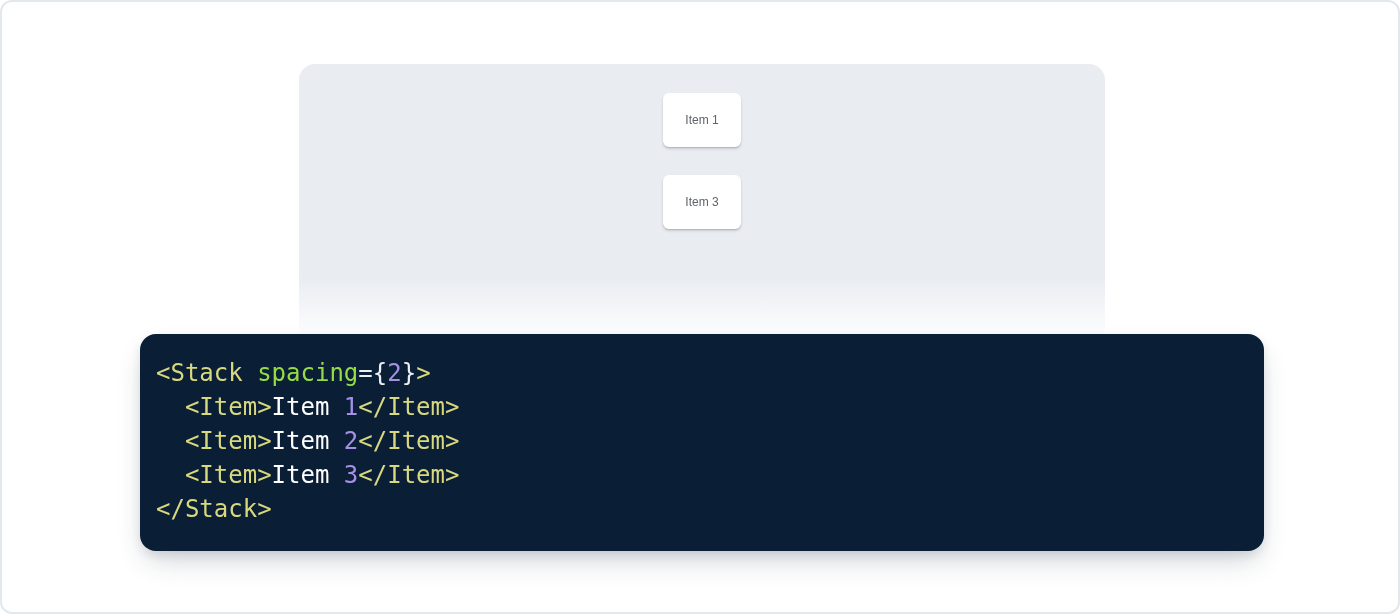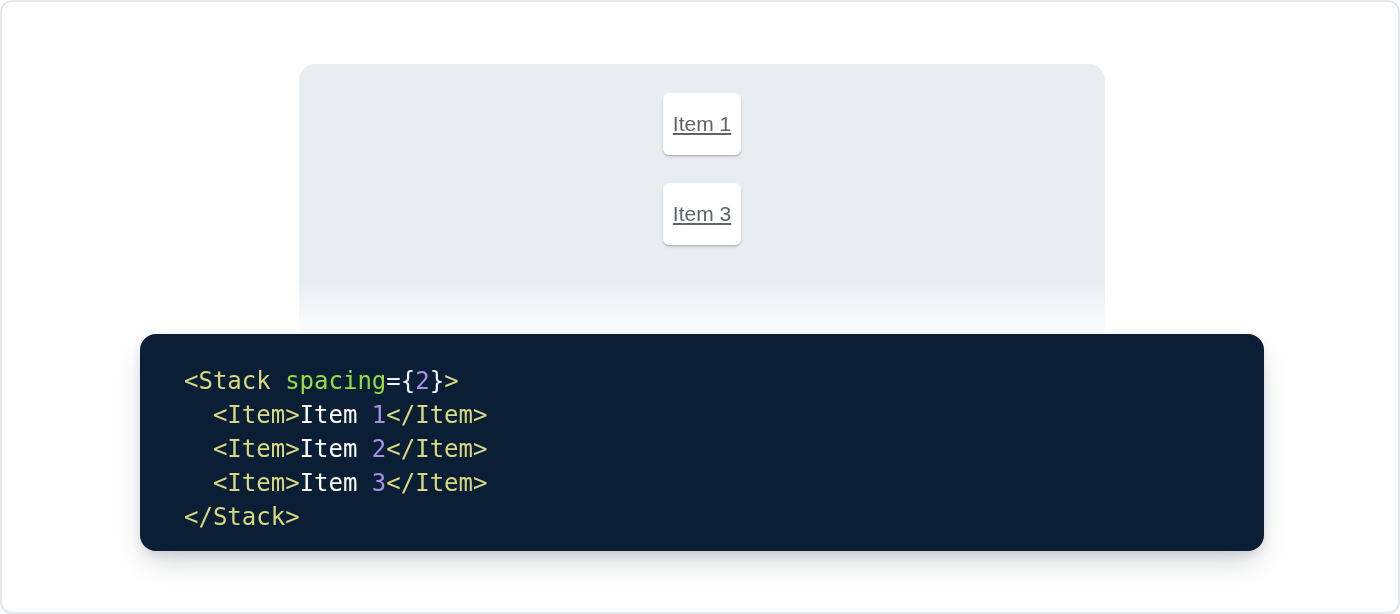--- a/index.html
+++ b/index.html
@@ -31,45 +31,44 @@
       var(--panel-bg, #e9edf2) 0%,
       var(--panel-bg, #e9edf2) 77%,
       rgba(233, 237, 242, 0) 100%);
     display: flex;
     flex-direction: column;
     align-items: center;
     padding-top: 29px;
   }
   .item-card {
     width: 78px;
-    height: 62px;
+    height: 54px;
     background: #ffffff;
     border-radius: 6px;
     box-shadow: 0 1px 1px rgba(0,0,0,0.12), 0 2px 3px rgba(0,0,0,0.14);
     display: flex;
     align-items: center;
     justify-content: center;
-    font-size: 21px;
+    font-size: 12px;
     color: var(--card-text, #5e646b);
     margin-bottom: 28px;
-    text-decoration: underline;
   }
   .code-block {
     position: absolute;
     left: 138px;
     top: 332px;
     width: 1124px;
     height: 217px;
     border-radius: 16px;
     background: var(--code-bg, #0a1e36);
     box-shadow: 0 14px 28px -6px rgba(30,45,70,0.22), 0 4px 10px rgba(30,45,70,0.10);
   }
   .code-block pre {
-    margin: 8px;
-    padding: 22px 36px;
+    margin: 0;
+    padding: 22px 16px;
     font-family: "DejaVu Sans Mono", monospace;
     font-size: 24px;
     line-height: 34px;
     white-space: pre;
     color: var(--tok-plain, #ffffff);
   }
   .tok-tag   { color: var(--tok-tag,   #d8d87e); }
   .tok-attr  { color: var(--tok-attr,  #95dc45); }
   .tok-num   { color: var(--tok-num,   #a78fe6); }
   .tok-punct { color: var(--tok-punct, #edeff5); }

